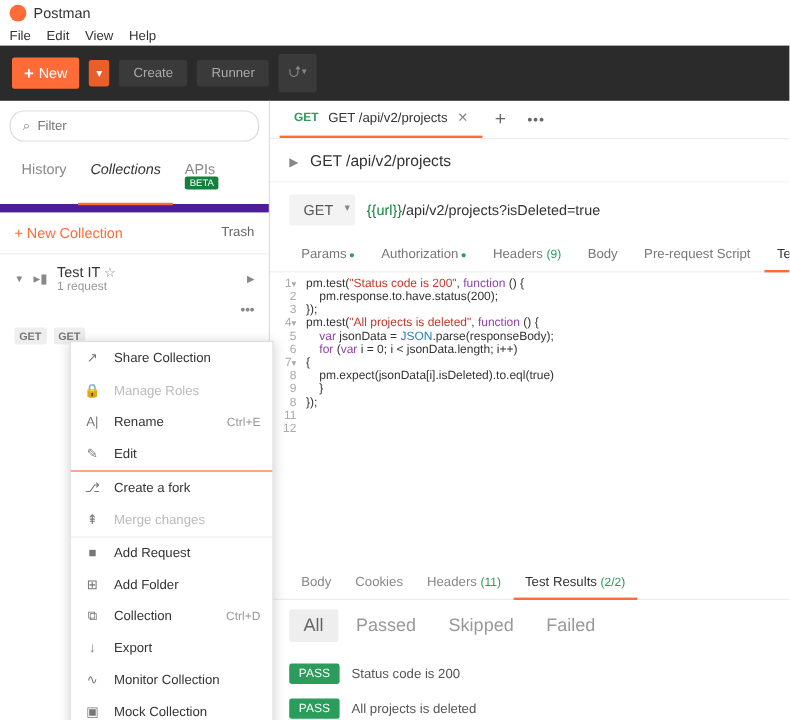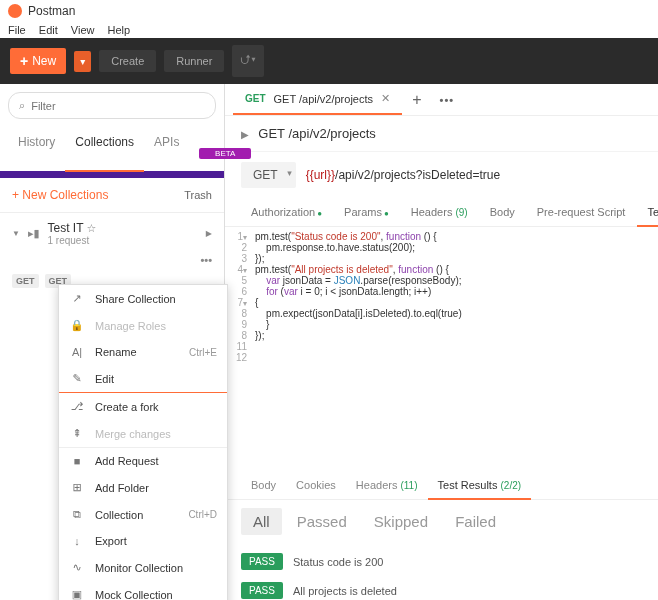--- a/index.html
+++ b/index.html
@@ -17,23 +17,23 @@
 .btn-tool { background: #3a3a3a; color: #aaa; border: none; padding: 5px 12px; font-size: 11px; border-radius: 2px; }
 .btn-icon-tool { background: #3a3a3a; color: #888; border: none; padding: 5px 8px; border-radius: 2px; }
 
 .main { display: flex; height: calc(600px - 75px); }
 
 .sidebar { width: 225px; border-right: 1px solid #ddd; display: flex; flex-direction: column; position: relative; }
 .filter-box { margin: 8px; padding: 6px 10px; border: 1px solid #ddd; border-radius: 12px; display: flex; align-items: center; gap: 6px; color: #888; }
 .filter-box input { border: none; outline: none; width: 100%; font-size: 11px; }
 .side-tabs { display: flex; border-bottom: 7px solid #4c1d95; padding: 0 8px; }
 .side-tab { padding: 8px 10px; color: #888; font-size: 12px; cursor: pointer; position: relative; }
-.side-tab.active { color: #333; }
+.side-tab.active { color: #333; font-style: italic; }
 .side-tab.active::after { content: ''; position: absolute; bottom: -1px; left: 0; right: 0; height: 2px; background: #ff6c37; }
-.side-tab .beta { background: #a21caf; color: #fff; font-size: 8px; padding: 1px 16px; border-radius: 2px; vertical-align: top; margin-left: 45px; }
+.side-tab .beta { background: #15803d; color: #fff; font-size: 8px; padding: 1px 4px; border-radius: 2px; vertical-align: top; }
 .newcol-row { display: flex; justify-content: space-between; padding: 10px 12px; align-items: center; border-bottom: 1px solid #eee; }
 .newcol { color: #ff6c37; font-size: 12px; cursor: pointer; }
 .trash { color: #666; font-size: 11px; }
 .collection-item { padding: 8px 12px; display: flex; align-items: center; gap: 8px; }
 .coll-exp { color: #888; font-size: 8px; }
 .coll-folder { color: #888; }
 .coll-body { flex: 1; }
 .coll-name { font-size: 12px; }
 .coll-star { color: #888; }
 .coll-sub { color: #999; font-size: 10px; }
@@ -57,21 +57,21 @@
 .tab-add { padding: 6px 10px; color: #666; font-size: 16px; cursor: pointer; }
 .tab-more { padding: 6px 8px; color: #666; cursor: pointer; letter-spacing: 1px; font-weight: bold; }
 
 .breadcrumb { padding: 10px 16px; font-size: 13px; color: #333; border-bottom: 1px solid #f3f3f3; }
 .breadcrumb .arrow { color: #888; margin-right: 6px; font-size: 10px; }
 
 .req-bar { display: flex; align-items: center; padding: 10px 16px; gap: 10px; }
 .method-sel { background: #f3f3f3; padding: 6px 18px 6px 12px; font-size: 12px; color: #555; border-radius: 2px; position: relative; }
 .method-sel::after { content: '▾'; position: absolute; right: 4px; color: #888; font-size: 9px; }
 .url-text { font-size: 12px; }
-.url-text .var { color: #b91c1c; }
+.url-text .var { color: #15803d; }
 
 .req-tabs { display: flex; border-bottom: 1px solid #eee; padding: 0 16px; gap: 2px; }
 .req-tab { padding: 8px 10px; font-size: 11px; color: #777; cursor: pointer; position: relative; white-space: nowrap; }
 .req-tab.active { color: #333; }
 .req-tab.active::after { content: ''; position: absolute; bottom: -1px; left: 0; right: 0; height: 2px; background: #ff6c37; }
 .dot-green { color: #2a9d5c; font-size: 8px; margin-left: 2px; }
 .count { color: #2a9d5c; font-size: 10px; }
 
 .code-area { font-family: Menlo, Consolas, monospace; font-size: 10px; padding: 4px 0; overflow: auto; flex-shrink: 0; }
 .code-line { display: flex; }
@@ -129,21 +129,21 @@
     </div>
     <div class="side-tabs">
       <div class="side-tab">History</div>
       <div class="side-tab active">Collections</div>
       <div class="side-tab">
         <span>APIs</span>
         <span class="beta">BETA</span>
       </div>
     </div>
     <div class="newcol-row">
-      <span class="newcol">+ New Collections</span>
+      <span class="newcol">+ New Collection</span>
       <span class="trash">Trash</span>
     </div>
     <div class="collection-item">
       <span class="coll-exp">▼</span>
       <span class="coll-folder">▸▮</span>
       <div class="coll-body">
         <div>
           <span class="coll-name">Test IT</span>
           <span class="coll-star">☆</span>
         </div>
@@ -232,22 +232,22 @@
     </div>
 
     <div class="req-bar">
       <div class="method-sel">GET</div>
       <div class="url-text">
         <span class="var">{{url}}</span><span>/api/v2/projects?isDeleted=true</span>
       </div>
     </div>
 
     <div class="req-tabs">
+      <div class="req-tab"><span>Params</span><span class="dot-green">●</span></div>
       <div class="req-tab"><span>Authorization</span><span class="dot-green">●</span></div>
-      <div class="req-tab"><span>Params</span><span class="dot-green">●</span></div>
       <div class="req-tab"><span>Headers</span> <span class="count">(9)</span></div>
       <div class="req-tab">Body</div>
       <div class="req-tab">Pre-request Script</div>
       <div class="req-tab active"><span>Tests</span></div>
     </div>
 
     <div class="code-area" id="code">
         <div class="code-line">
           <span class="ln">1<span class="ln-arrow">▾</span></span>
           <span class="code ">pm.test(<span class="str">"Status code is 200"</span>, <span class="kw">function</span> () {</span>

